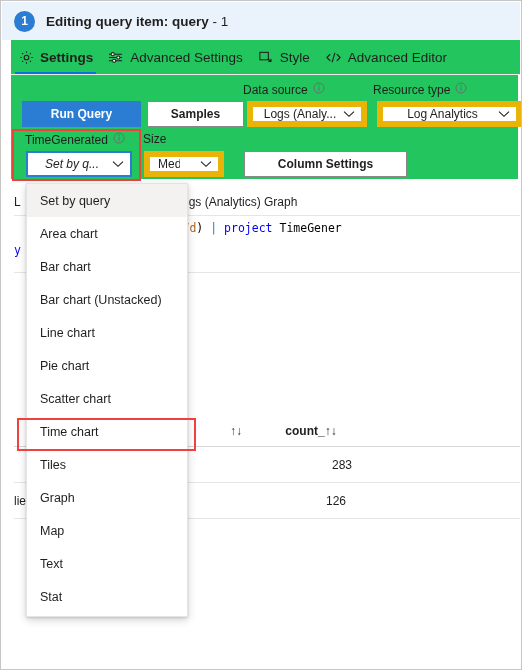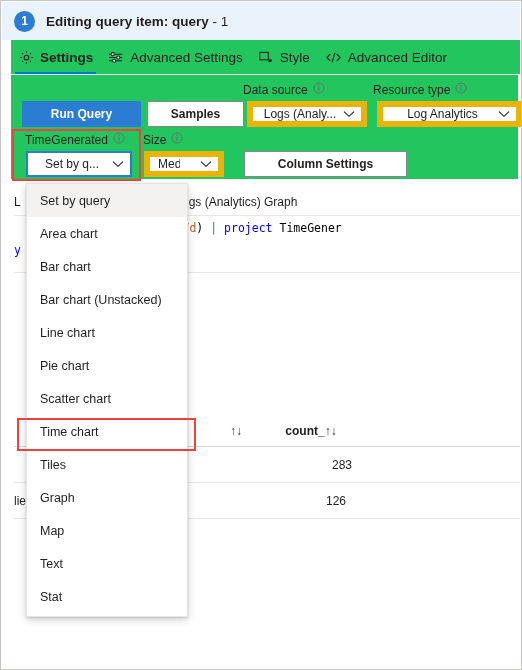--- a/index.html
+++ b/index.html
@@ -244,32 +244,32 @@
       <span>TimeGenerated</span>
       <span class="info-ico">
         <svg width="12" height="12" viewBox="0 0 12 12" fill="none" stroke="#6b6b6b" stroke-width="0.9">
           <circle cx="6" cy="6" r="5"></circle>
             <path d="M6 5.2v3.2" stroke-linecap="round"></path>
             <circle cx="6" cy="3.4" r="0.65" fill="#6b6b6b" stroke="none"></circle>
         </svg>
       </span>
     </div>
 
-    <div class="fld-label" style="left:132px;top:57px;">
+    <div class="fld-label" style="left:132px;top:57px;flex-direction:column;">
       <span>Size</span>
       <span class="info-ico">
         <svg width="12" height="12" viewBox="0 0 12 12" fill="none" stroke="#6b6b6b" stroke-width="0.9">
           <circle cx="6" cy="6" r="5"></circle>
             <path d="M6 5.2v3.2" stroke-linecap="round"></path>
             <circle cx="6" cy="3.4" r="0.65" fill="#6b6b6b" stroke="none"></circle>
         </svg>
       </span>
     </div>
 
-    <div class="combo focused" style="left:15px;top:76px;width:106px;height:26px;">
+    <div class="combo focused" style="left:15px;top:76px;width:106px;height:26px;font-style:italic;">
       <span class="cval">Set by q...</span>
       <span class="chev">
         <svg width="12" height="8" viewBox="0 0 12 8" fill="none" stroke="#201f1e" stroke-width="1.1">
             <path d="M1 1.6L6 6.3l5-4.7"></path>
           </svg>
       </span>
     </div>
 
     <div class="combo" style="left:133px;top:76px;width:80px;height:26px;gap:16px;">
       <span class="cval">Medium</span>

